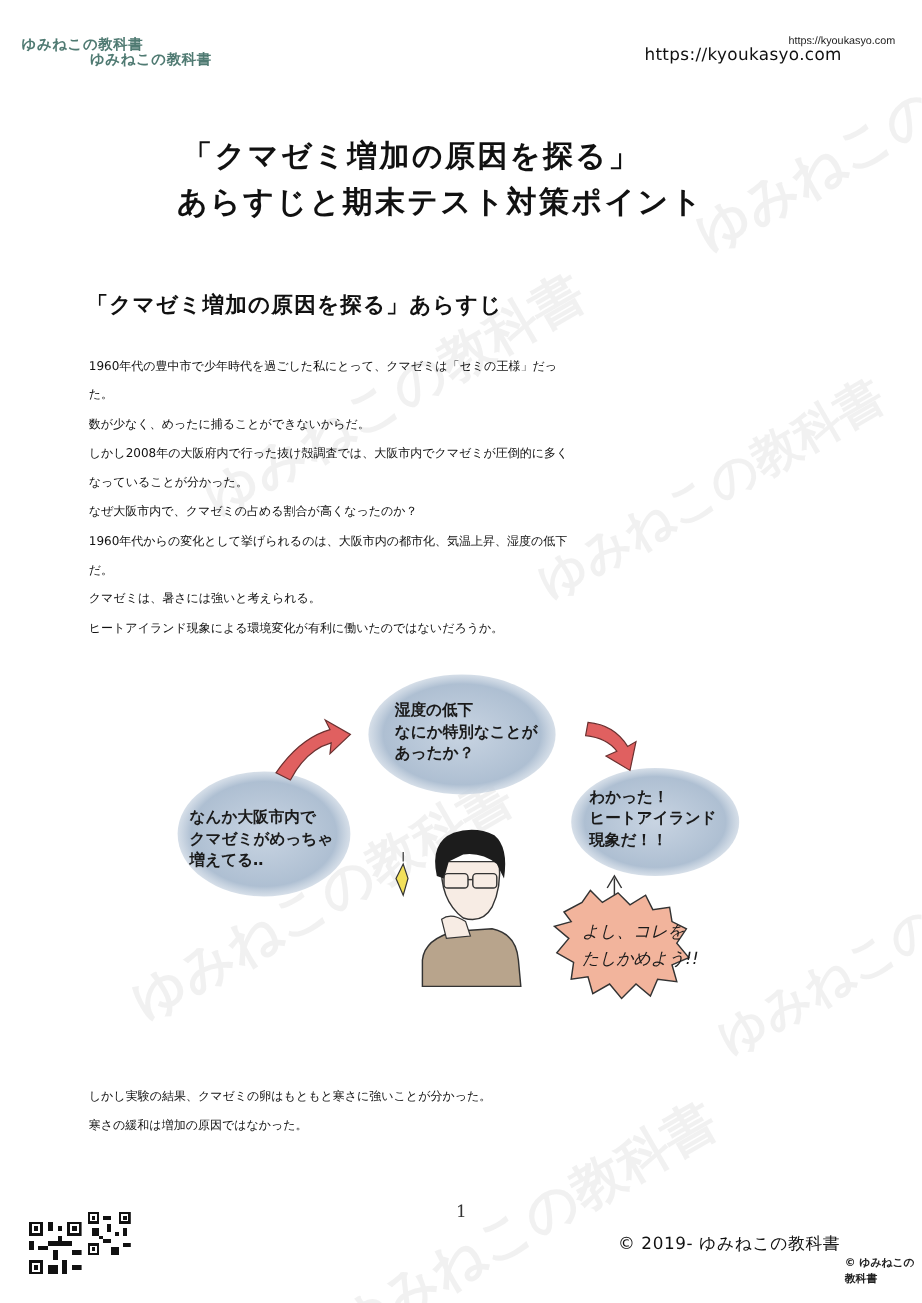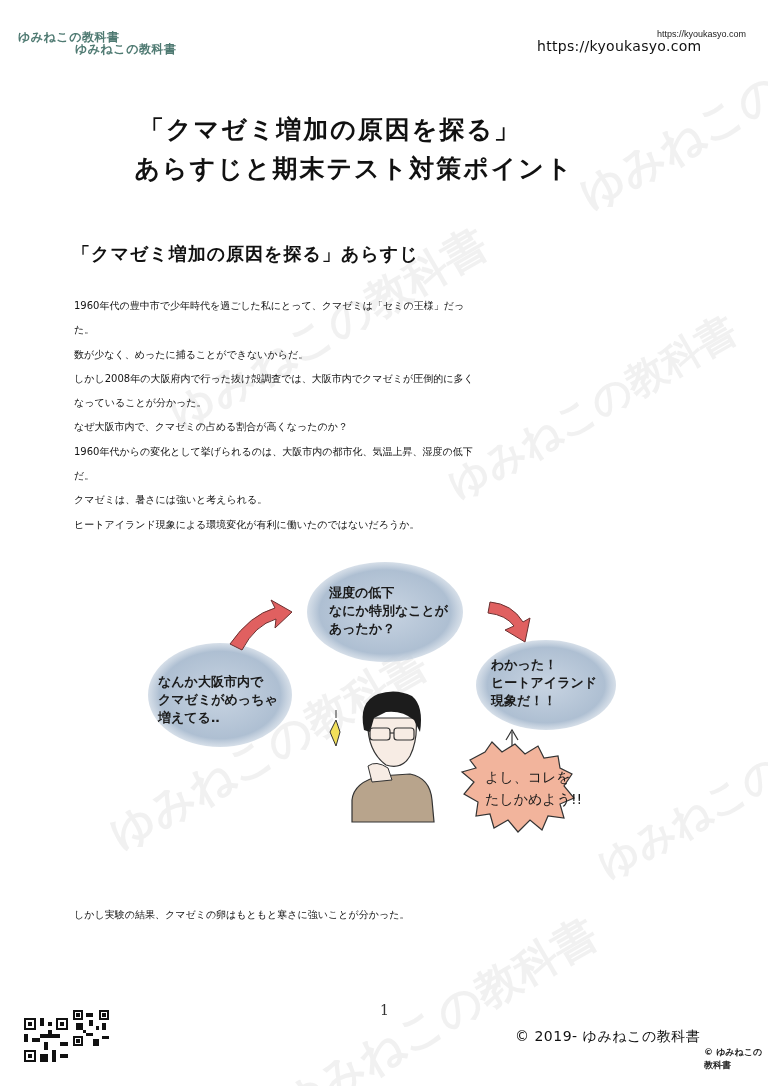--- a/index.html
+++ b/index.html
@@ -4,21 +4,21 @@
 <style>
   html, body { margin:0; padding:0; background:#ffffff; }
   body { width:768px; height:1086px; position:relative; overflow:hidden;
          font-family:"DejaVu Sans", "Liberation Sans", sans-serif; color:#1a1a1a; }
   .abs { position:absolute; }
   .logo { left:18px; font-size:12px; font-weight:bold; color:#4f7a72; letter-spacing:0.5px; white-space:nowrap; }
   .logo-1 { top:29px; }
   .logo-2 { top:41px; left:75px; }
   .url-small { top:29px; left:657px; font-size:9px; color:#222; font-family:"Liberation Sans", sans-serif; }
   .url-main { top:38px; left:537px; font-size:14px; color:#111; font-family:"DejaVu Sans", sans-serif; letter-spacing:0.3px; }
-  .title { left:0; width:660px; text-align:center; font-size:25px; font-weight:bold; letter-spacing:2px; color:#111; }
+  .title { left:0; width:660px; text-align:center; font-size:25px; font-weight:bold; letter-spacing:2px; color:#111;padding-left:13px; }
   .title-1 { top:113px; }
   .title-2 { top:152px;margin-left:24px; }
   .section-h { top:242px; left:72px; font-size:18px; font-weight:bold; color:#111; letter-spacing:1px; }
   .para { left:74px; width:630px; font-size:10px; line-height:24.3px; color:#111; }
   .para div { white-space:nowrap; }
   .para-1 { top:294px; }
   .para-2 { top:903px; }
   .wm { color:rgba(150,150,150,0.13); font-weight:bold; white-space:nowrap; pointer-events:none; }
   .illust { left:140px; top:560px; width:500px; height:300px; }
   .bubble-text { font-size:13px; line-height:18px; color:#1a1a1a; font-weight:bold; white-space:nowrap; }
@@ -110,28 +110,29 @@
   <div class="abs bubble-text" style="left:189px;top:24px;">
     <div>湿度の低下</div>
     <div>なにか特別なことが</div>
     <div>あったか？</div>
   </div>
   <div class="abs bubble-text" style="left:351px;top:96px;">
     <div>わかった！</div>
     <div>ヒートアイランド</div>
     <div>現象だ！！</div>
   </div>
-  <div class="abs bubble-text" style="left:345px;top:206px;font-weight:normal;font-size:14px;line-height:22px;">
+  <div class="abs bubble-text" style="left:345px;top:206px;font-weight:normal;font-size:14px;line-height:22px;font-style:italic;">
     <div>よし、コレを</div>
     <div>たしかめよう!!</div>
   </div>
 </div>
 
 <div class="abs para para-2">
   <div>しかし実験の結果、クマゼミの卵はもともと寒さに強いことが分かった。</div>
+  <div>寒さの緩和は増加の原因ではなかった。</div>
 </div>
 
 <div class="abs qr" style="left:24px;top:1018px;width:44px;height:44px;">
   <svg width="44" height="44" viewBox="0 0 11 11" shape-rendering="crispEdges">
     <rect x="0" y="0" width="3" height="3" fill="#111"></rect>
       <rect x="0.6" y="0.6" width="1.8" height="1.8" fill="#fff"></rect>
       <rect x="1" y="1" width="1" height="1" fill="#111"></rect>
     <rect x="8" y="0" width="3" height="3" fill="#111"></rect>
       <rect x="8.6" y="0.6" width="1.8" height="1.8" fill="#fff"></rect>
       <rect x="9" y="1" width="1" height="1" fill="#111"></rect>

